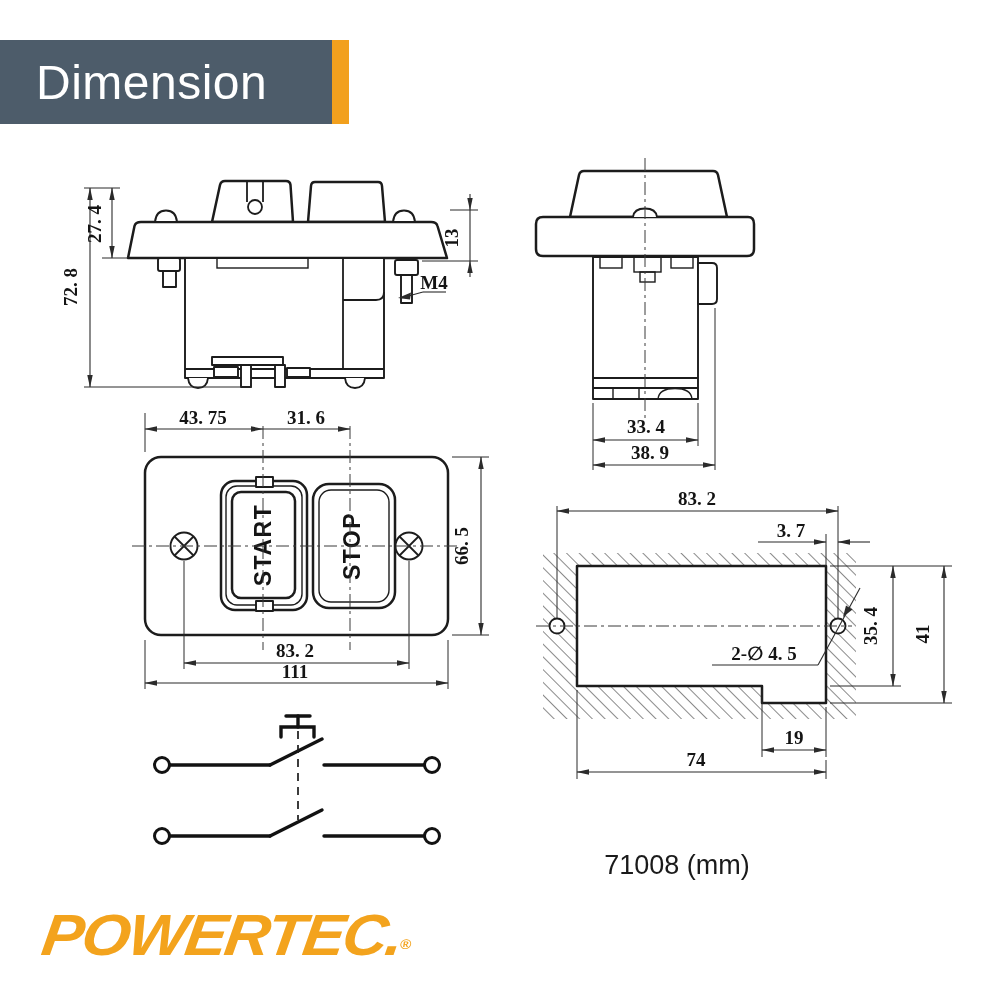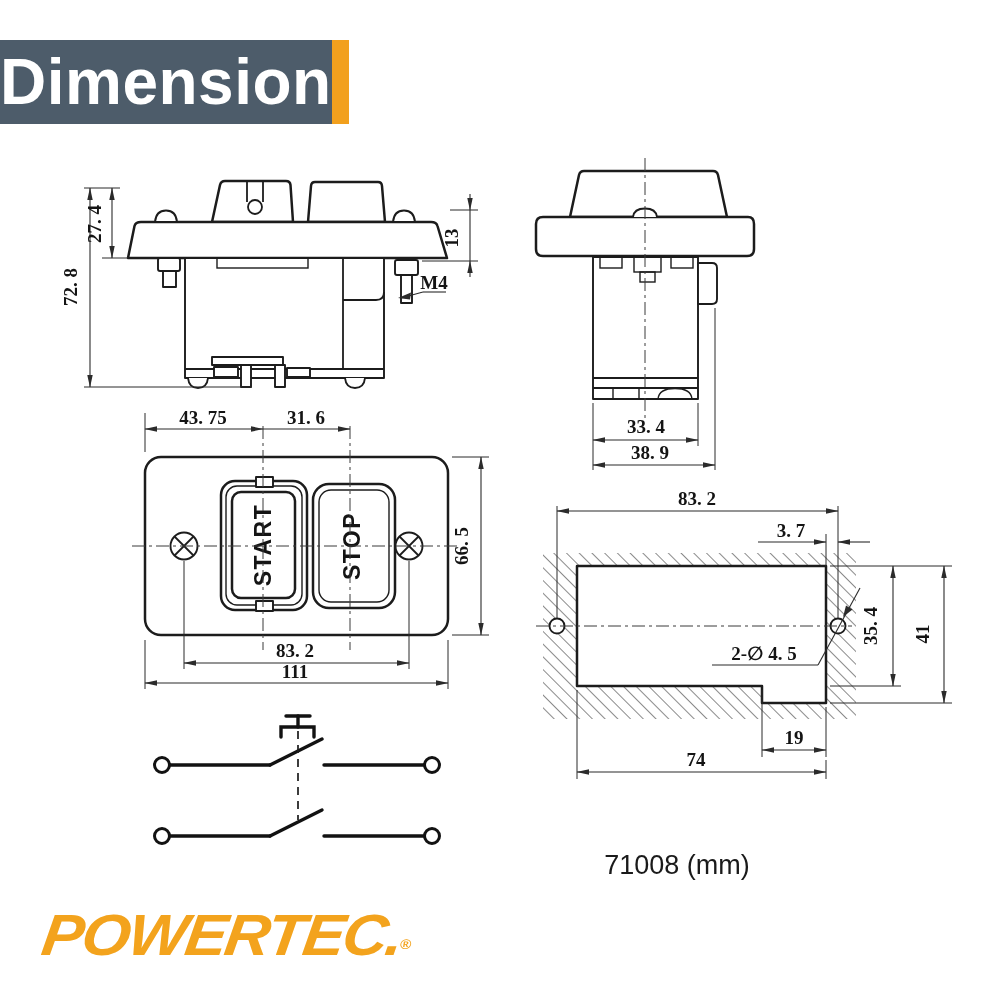--- a/index.html
+++ b/index.html
@@ -1,19 +1,19 @@
 <!DOCTYPE html>
 <html><head>
 <meta charset="utf-8">
 <style>
   html,body{margin:0;padding:0;background:#ffffff;width:1000px;height:1000px;overflow:hidden;}
   #stage{position:relative;width:1000px;height:1000px;background:#fff;font-family:"Liberation Sans",sans-serif;}
   
   #banner{position:absolute;left:0;top:40px;width:332px;height:84px;background:#4d5c6a;display:flex;align-items:center;}
-  #banner .title{color:#ffffff;font-size:64px;font-weight:700;letter-spacing:0.5px;}
+  #banner .title{color:#ffffff;font-size:48px;font-weight:400;padding-left:36px;letter-spacing:0.5px;}
   #banner-accent{position:absolute;left:332px;top:40px;width:17px;height:84px;background:#f2a01d;}
   
   #drawing{position:absolute;left:0;top:0;}
   .outline{fill:#ffffff;stroke:#1c1c1c;stroke-width:2.5;stroke-linejoin:round;}
   .outline2{fill:#ffffff;stroke:#1c1c1c;stroke-width:1.9;stroke-linejoin:round;}
   .detail{fill:none;stroke:#1c1c1c;stroke-width:1.8;}
   .thinline{fill:none;stroke:#1c1c1c;stroke-width:1.4;}
   .dimline{fill:none;stroke:#2b2b2b;stroke-width:1.1;}
   .ext{fill:none;stroke:#2b2b2b;stroke-width:1;}
   .cl{fill:none;stroke:#3a3a3a;stroke-width:1;stroke-dasharray:13 4 3 4;}

